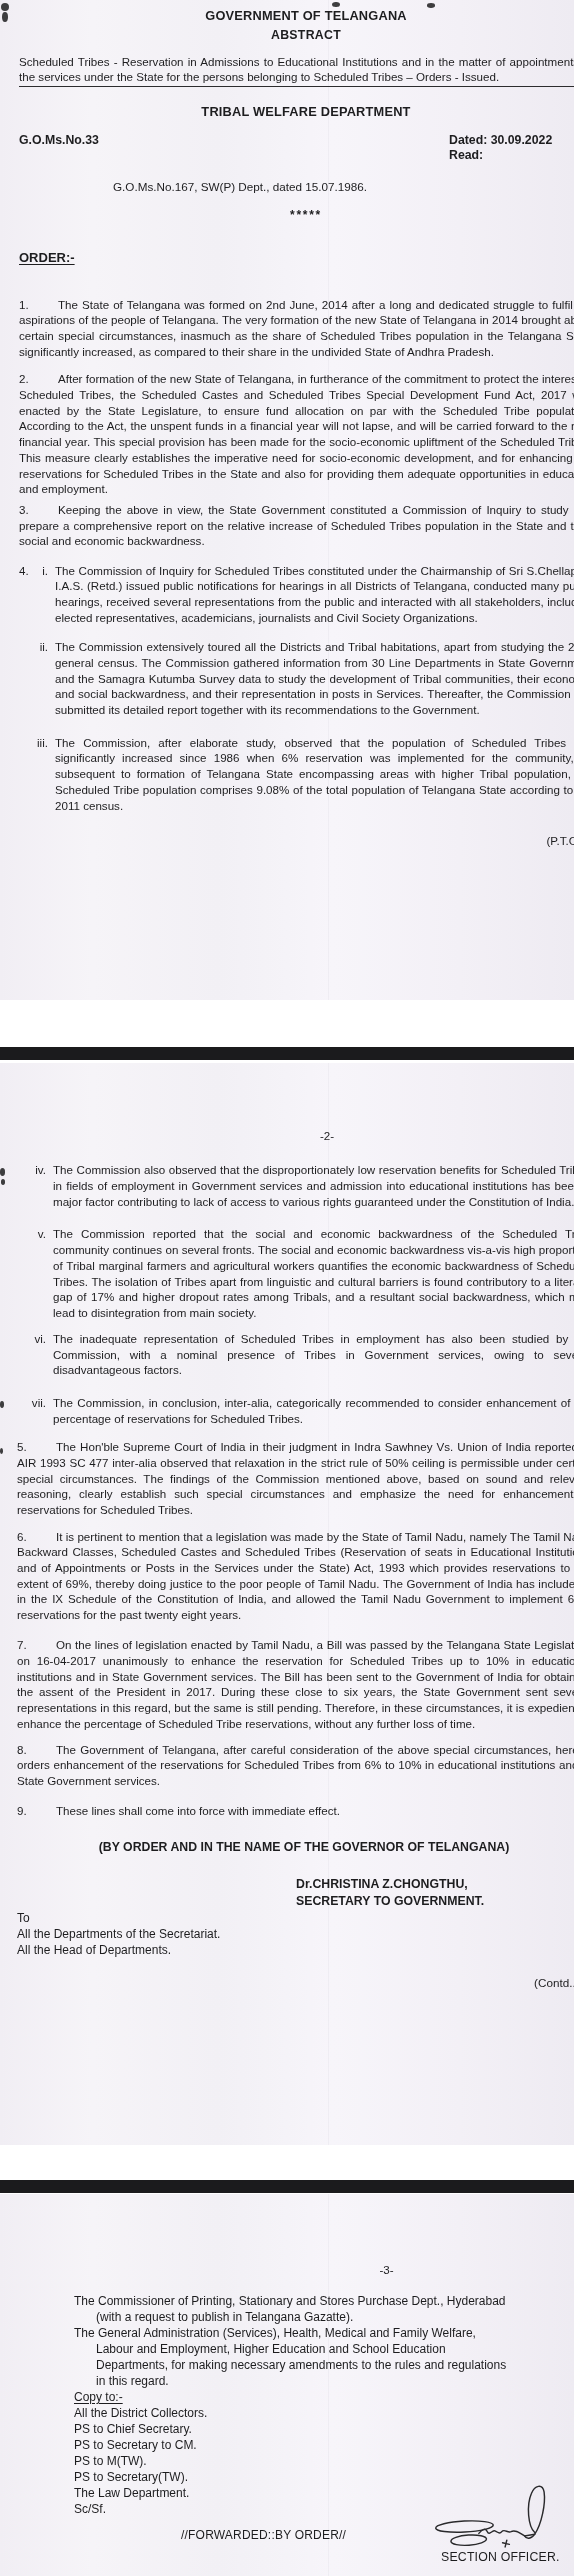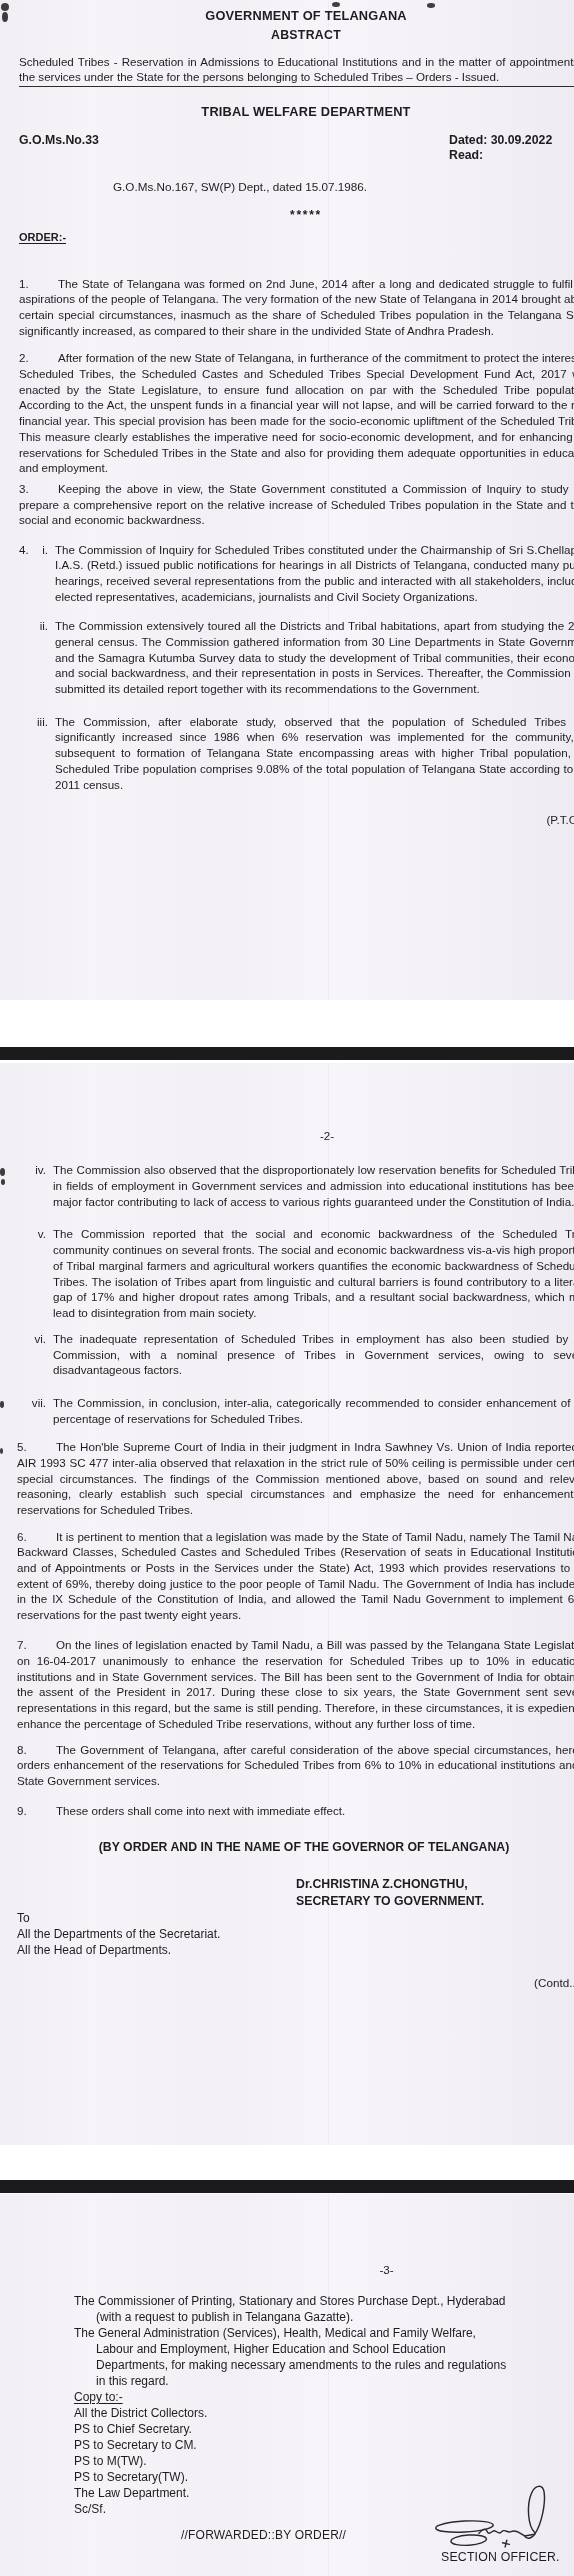--- a/index.html
+++ b/index.html
@@ -22,21 +22,21 @@
   .doc-title{padding-top:7.7px;margin-top:0;font-size:12.8px;line-height:15.3px;font-weight:bold;text-align:center;letter-spacing:0.2px;}
   .abstract-label{margin-top:5.1px;font-size:12.3px;line-height:15.3px;font-weight:bold;text-align:center;letter-spacing:0.3px;}
   .abstract{margin-top:10.2px;font-size:11.6px;line-height:15.7px;text-align:justify;}
   .rule{margin-top:0.9px;border-bottom:1.7px solid #2c2c2e;height:0;}
   .dept{margin-top:17px;font-size:12.8px;line-height:15.3px;font-weight:bold;text-align:center;letter-spacing:0.2px;}
   .go-row{margin-top:13.6px;display:flex;justify-content:space-between;align-items:flex-start;}
   .go-num{font-size:12.3px;font-weight:bold;line-height:15.3px;}
   .date-block{width:144px;text-align:left;font-size:12.3px;font-weight:bold;line-height:15.3px;}
   .reference{margin-top:15.3px;padding-left:94px;font-size:11.7px;line-height:15.3px;}
   .stars{margin-top:13.6px;text-align:center;font-size:12px;font-weight:bold;letter-spacing:1.7px;}
-  .order-label{margin-top:7px;font-size:11px;line-height:16px;font-weight:bold;text-decoration:underline;text-underline-offset:1.7px;}
+  .order-label{margin-top:28px;font-size:13px;line-height:16px;font-weight:bold;text-decoration:underline;text-underline-offset:1.7px;}
 
   .para{font-size:11.6px;line-height:15.7px;text-align:justify;margin:0;}
   .pnum{display:inline-block;width:39px;}
   .subitem{position:relative;margin-left:36px;font-size:11.6px;line-height:15.7px;text-align:justify;}
   .rnum{position:absolute;left:-34px;top:0;width:27px;text-align:right;}
   .group4{position:relative;}
   .groupnum{position:absolute;left:0;top:0;font-size:11.6px;line-height:15.7px;}
 
   .pto{margin-top:20.4px;text-align:right;padding-right:1.7px;font-size:11.6px;}
   .pagenum{font-size:11.6px;line-height:15.3px;text-align:center;}
@@ -118,21 +118,21 @@
 
   <div class="subitem" style="margin-top:19px;"><span class="rnum">iv.</span><span>The Commission also observed that the disproportionately low reservation benefits for Scheduled Tribes in fields of employment in Government services and admission into educational institutions has been a major factor contributing to lack of access to various rights guaranteed under the Constitution of India.</span></div>
   <div class="subitem" style="margin-top:17px;"><span class="rnum">v.</span><span>The Commission reported that the social and economic backwardness of the Scheduled Tribe community continues on several fronts. The social and economic backwardness vis-a-vis high proportion of Tribal marginal farmers and agricultural workers quantifies the economic backwardness of Scheduled Tribes. The isolation of Tribes apart from linguistic and cultural barriers is found contributory to a literacy gap of 17% and higher dropout rates among Tribals, and a resultant social backwardness, which may lead to disintegration from main society.</span></div>
   <div class="subitem" style="margin-top:10.2px;"><span class="rnum">vi.</span><span>The inadequate representation of Scheduled Tribes in employment has also been studied by the Commission, with a nominal presence of Tribes in Government services, owing to several disadvantageous factors.</span></div>
   <div class="subitem" style="margin-top:17px;"><span class="rnum">vii.</span><span>The Commission, in conclusion, inter-alia, categorically recommended to consider enhancement of the percentage of reservations for Scheduled Tribes.</span></div>
 
   <p class="para" style="margin-top:12.8px;"><span class="pnum">5.</span><span>The Hon'ble Supreme Court of India in their judgment in Indra Sawhney Vs. Union of India reported in AIR 1993 SC 477 inter-alia observed that relaxation in the strict rule of 50% ceiling is permissible under certain special circumstances. The findings of the Commission mentioned above, based on sound and relevant reasoning, clearly establish such special circumstances and emphasize the need for enhancement of reservations for Scheduled Tribes.</span></p>
   <p class="para" style="margin-top:11px;"><span class="pnum">6.</span><span>It is pertinent to mention that a legislation was made by the State of Tamil Nadu, namely The Tamil Nadu Backward Classes, Scheduled Castes and Scheduled Tribes (Reservation of seats in Educational Institutions and of Appointments or Posts in the Services under the State) Act, 1993 which provides reservations to the extent of 69%, thereby doing justice to the poor people of Tamil Nadu. The Government of India has included it in the IX Schedule of the Constitution of India, and allowed the Tamil Nadu Government to implement 69% reservations for the past twenty eight years.</span></p>
   <p class="para" style="margin-top:14.5px;"><span class="pnum">7.</span><span>On the lines of legislation enacted by Tamil Nadu, a Bill was passed by the Telangana State Legislature on 16-04-2017 unanimously to enhance the reservation for Scheduled Tribes up to 10% in educational institutions and in State Government services. The Bill has been sent to the Government of India for obtaining the assent of the President in 2017. During these close to six years, the State Government sent several representations in this regard, but the same is still pending. Therefore, in these circumstances, it is expedient to enhance the percentage of Scheduled Tribe reservations, without any further loss of time.</span></p>
   <p class="para" style="margin-top:10.2px;"><span class="pnum">8.</span><span>The Government of Telangana, after careful consideration of the above special circumstances, hereby orders enhancement of the reservations for Scheduled Tribes from 6% to 10% in educational institutions and in State Government services.</span></p>
-  <p class="para" style="margin-top:14.5px;"><span class="pnum">9.</span><span>These orders shall come into next with immediate effect.</span></p>
+  <p class="para" style="margin-top:14.5px;"><span class="pnum">9.</span><span>These lines shall come into force with immediate effect.</span></p>
 
   <div class="by-order">(BY ORDER AND IN THE NAME OF THE GOVERNOR OF TELANGANA)</div>
 
   <div class="signatory">
     <div>Dr.CHRISTINA Z.CHONGTHU,</div>
     <div>SECRETARY TO GOVERNMENT.</div>
   </div>
 
   <div class="to-block">
     <div>To</div>

